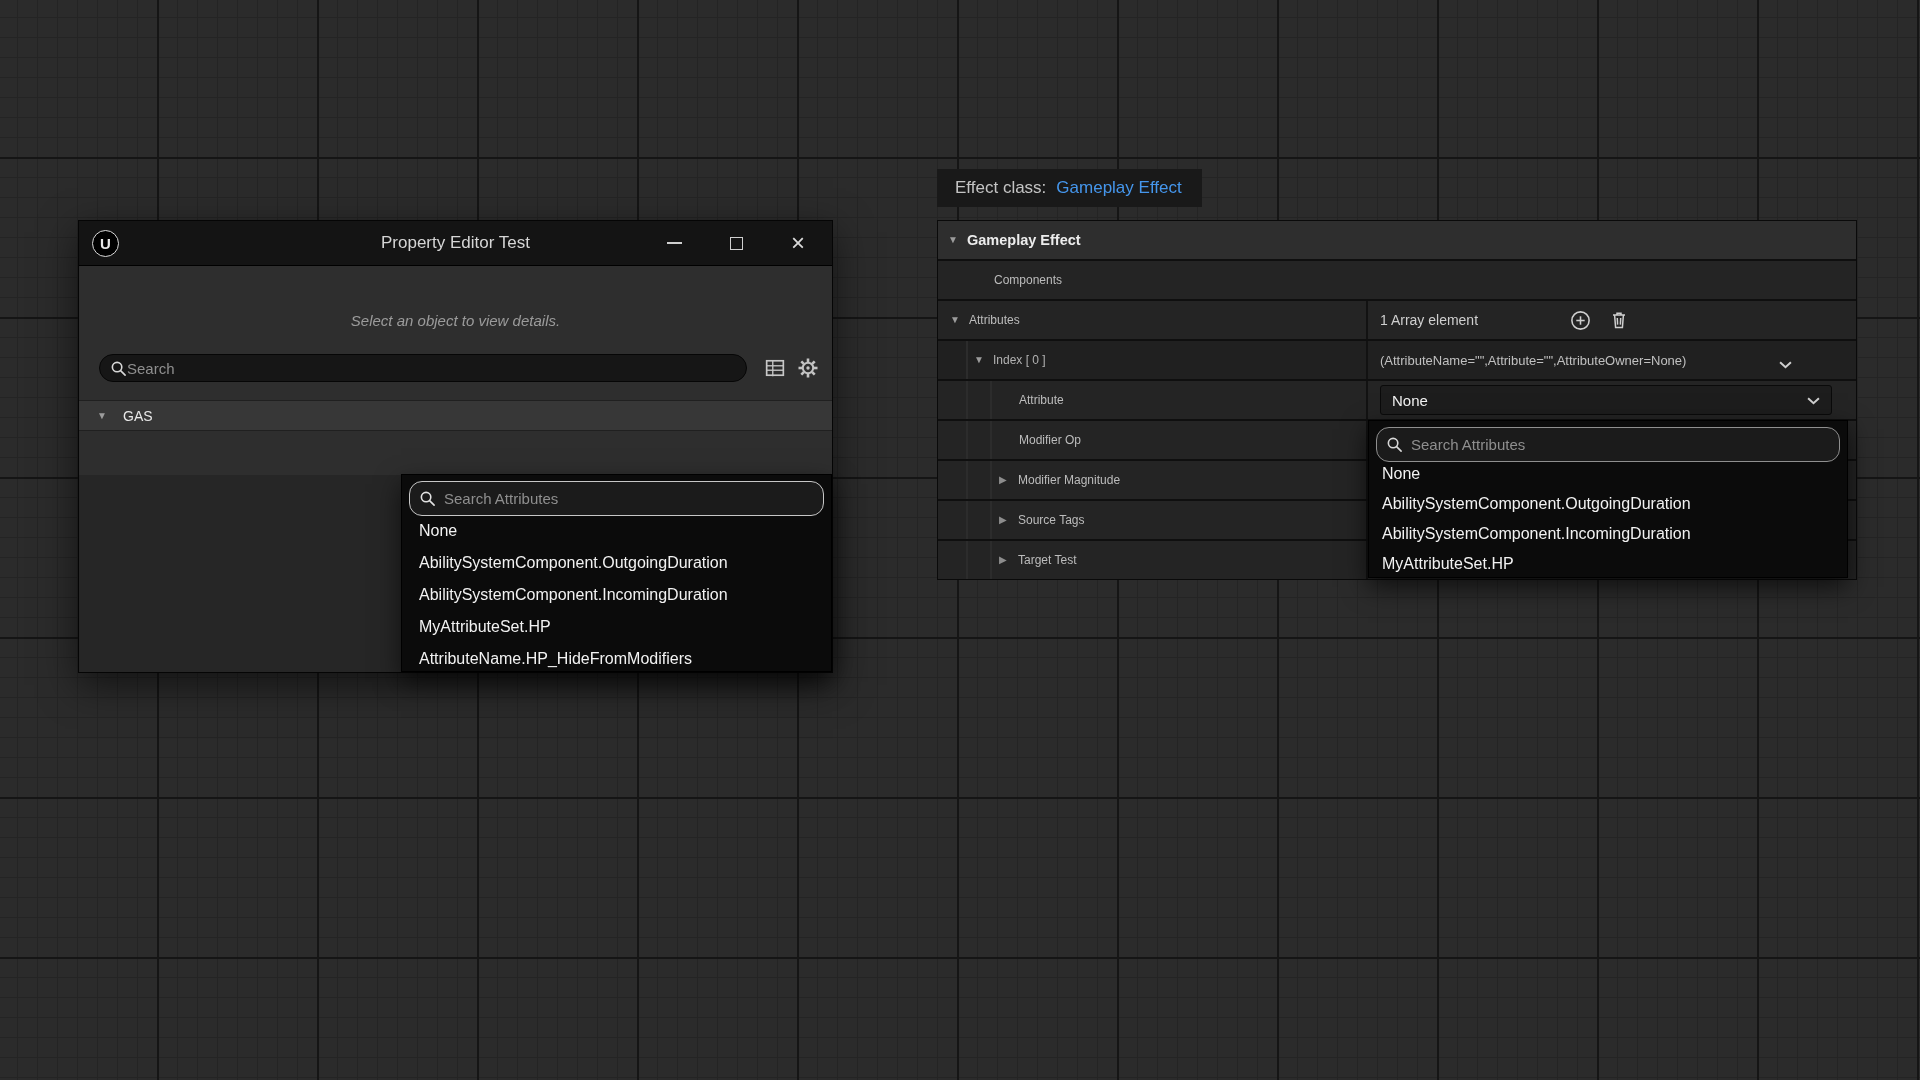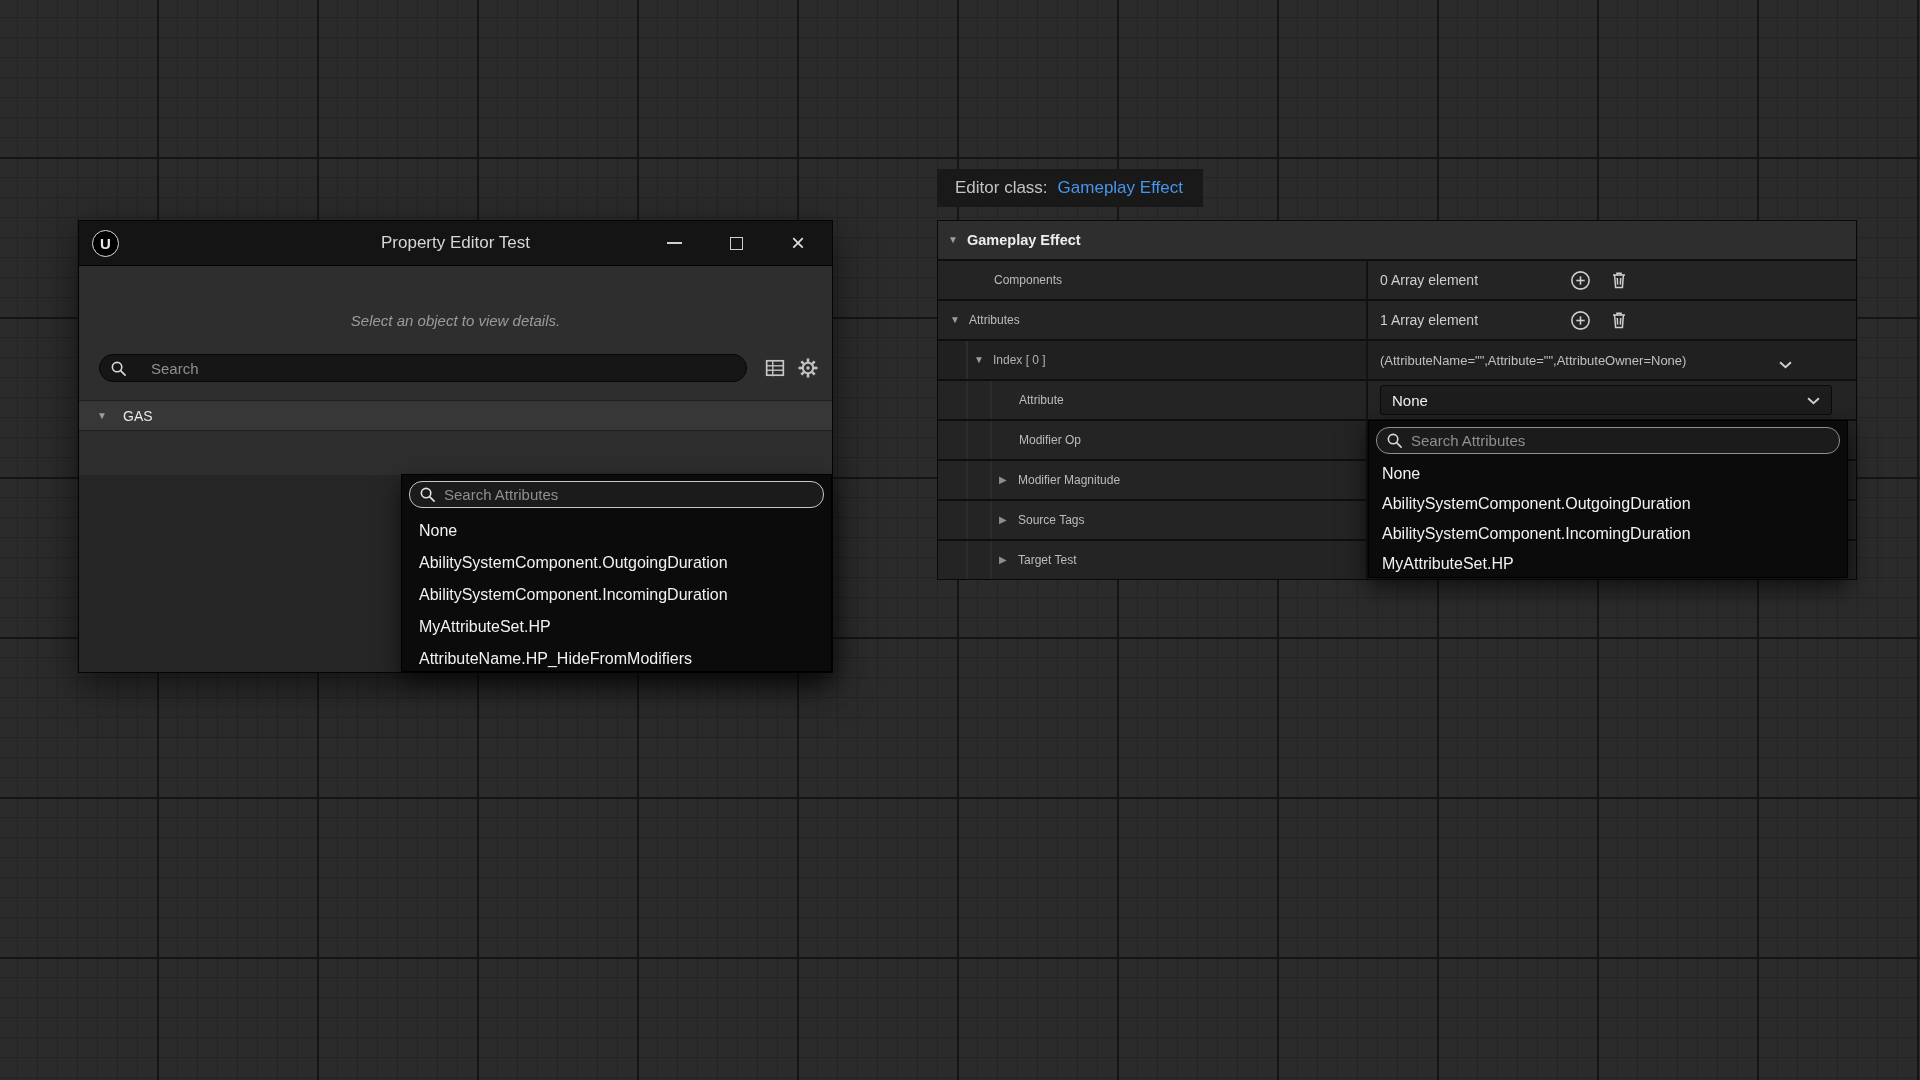--- a/index.html
+++ b/index.html
@@ -46,21 +46,21 @@
     display:flex;align-items:center;justify-content:space-between;padding:0 11px;cursor:pointer;}
   .combo .cv{font-size:15px;color:#f2f2f2;}
   .idx-val{font-size:13px;color:#c0c0c0;white-space:nowrap;}
   .idx-chev{position:absolute;right:64px;top:14px;}
   .gd{position:absolute;top:0;bottom:0;width:2px;background:#2c2c2c;}
   .attr-combo{flex:1;margin-right:24px;}
 
   
   .ovl{position:absolute;left:1368px;top:420px;width:480px;height:158px;background:#0b0b0b;
     border:1px solid #000;box-shadow:0 9px 24px rgba(0,0,0,.65);z-index:20;}
-  .dd-search{position:absolute;left:7px;right:7px;top:6px;height:27px;border-radius:13px;
+  .dd-search{position:absolute;left:7px;right:7px;top:6px;height:35px;border-radius:13px;
     background:#1b1b1b;border:1px solid #c7c7c7;display:flex;align-items:center;padding:0 9px;gap:8px;}
   .ovl .dd-search{border-color:#8f8f8f;}
   .dd-search input{flex:1;background:transparent;border:none;outline:none;color:#cccccc;
     font-size:15px;font-family:inherit;min-width:0;}
   input::placeholder{color:#8f8f8f;}
   .ovl-items{position:absolute;left:0;right:0;top:38px;}
   .dd-item{display:flex;align-items:center;font-size:16px;color:#f2f2f2;cursor:pointer;white-space:nowrap;}
   .ovl .dd-item{height:30px;padding-left:13px;}
 
   
@@ -73,21 +73,21 @@
   .pet-title{position:absolute;left:0;right:0;text-align:center;font-size:17px;color:#d6d6d6;}
   .tb-btns{position:absolute;right:14px;top:0;height:100%;display:flex;z-index:2;}
   .tb-btn{width:40px;height:100%;display:flex;align-items:center;justify-content:center;
     background:none;border:none;cursor:pointer;margin-left:22px;padding:0;}
   .min-ic{width:15px;height:2px;background:#cfcfcf;display:block;}
   .max-ic{width:13px;height:13px;border:1.5px solid #cfcfcf;display:block;}
   .close-ic{font-size:24px;color:#dadada;line-height:1;}
   .pet-body{position:relative;height:406px;background:#2e2e2e;}
   .hint{position:absolute;top:46px;left:0;right:0;text-align:center;font-style:italic;font-size:15px;color:#9b9b9b;}
   .search-pill{position:absolute;left:20px;top:88px;width:648px;height:28px;border-radius:14px;
-    background:#161616;border:1px solid #060606;display:flex;align-items:center;padding:0 10px;gap:24px;}
+    background:#161616;border:1px solid #060606;display:flex;align-items:center;padding:0 10px;gap:0;}
   .search-pill input{flex:1;background:transparent;border:none;outline:none;color:#cccccc;font-size:15px;font-family:inherit;min-width:0;}
   .side-btn{position:absolute;width:26px;height:26px;display:flex;align-items:center;justify-content:center;
     background:none;border:none;cursor:pointer;padding:0;}
   .gas{position:absolute;left:0;right:0;top:134px;height:31px;background:#373737;
     border-top:1px solid #202020;border-bottom:1px solid #202020;display:flex;align-items:center;
     padding-left:18px;gap:7px;cursor:pointer;}
   .gas .glbl{font-weight:normal;color:#e8e8e8;font-size:14px;}
   .prow{position:absolute;left:0;right:0;top:175px;height:33px;display:flex;background:#2a2a2a;border-bottom:1px solid #1e1e1e;margin-top:35px;}
   .pname{width:322px;display:flex;align-items:center;padding-left:34px;border-right:1px solid #1c1c1c;
     font-size:14px;color:#c6c6c6;}
@@ -97,53 +97,34 @@
   .filler{position:absolute;left:0;right:0;top:209px;bottom:0;background:#262626;}
   .dd{position:absolute;left:322px;right:0;top:208px;bottom:0;background:#0b0b0b;
     border:1px solid #000;box-shadow:0 10px 24px rgba(0,0,0,.6);}
   .dd-items{position:absolute;left:0;right:0;top:40px;}
   .dd .dd-item{height:32px;padding-left:17px;}
 </style>
 </head>
 <body>
 
 <div class="parent-bar">
-  <span class="pl">Editor class:</span>
+  <span class="pl">Effect class:</span>
   <a class="pv">Gameplay Effect</a>
 </div>
 
 <div class="details">
 
   <div class="d-row cat">
     <span class="tri" style="margin-left:10px">▼</span>
     <span class="lbl">Gameplay Effect</span>
   </div>
 
   <div class="d-row">
     <div class="d-name" style="padding-left:56px">
       <span class="lbl">Components</span>
-    </div>
-    <div class="d-val">
-      <span class="arr">0 Array element</span>
-      <button class="icon-btn">
-        <svg viewBox="0 0 20 20" width="21" height="21">
-            <circle cx="10" cy="10" r="8.2" fill="none" stroke="#cfcfcf" stroke-width="1.5"></circle>
-            <line x1="10" y1="6" x2="10" y2="14" stroke="#cfcfcf" stroke-width="1.5"></line>
-            <line x1="6" y1="10" x2="14" y2="10" stroke="#cfcfcf" stroke-width="1.5"></line>
-          </svg>
-      </button>
-      <button class="icon-btn">
-        <svg viewBox="0 0 20 20" width="20" height="20" fill="none" stroke="#cfcfcf" stroke-width="1.5">
-            <path d="M4 5 h12"></path>
-            <path d="M8 5 V3.2 h4 V5"></path>
-            <path d="M5.6 5 l1 12.6 h6.8 l1 -12.6"></path>
-            <line x1="8.3" y1="8" x2="8.6" y2="14.6"></line>
-            <line x1="11.7" y1="8" x2="11.4" y2="14.6"></line>
-          </svg>
-      </button>
     </div>
   </div>
 
   <div class="d-row">
     <div class="d-name" style="padding-left:12px">
       <span class="tri">▼</span>
       <span class="lbl">Attributes</span>
     </div>
     <div class="d-val">
       <span class="arr">1 Array element</span>

